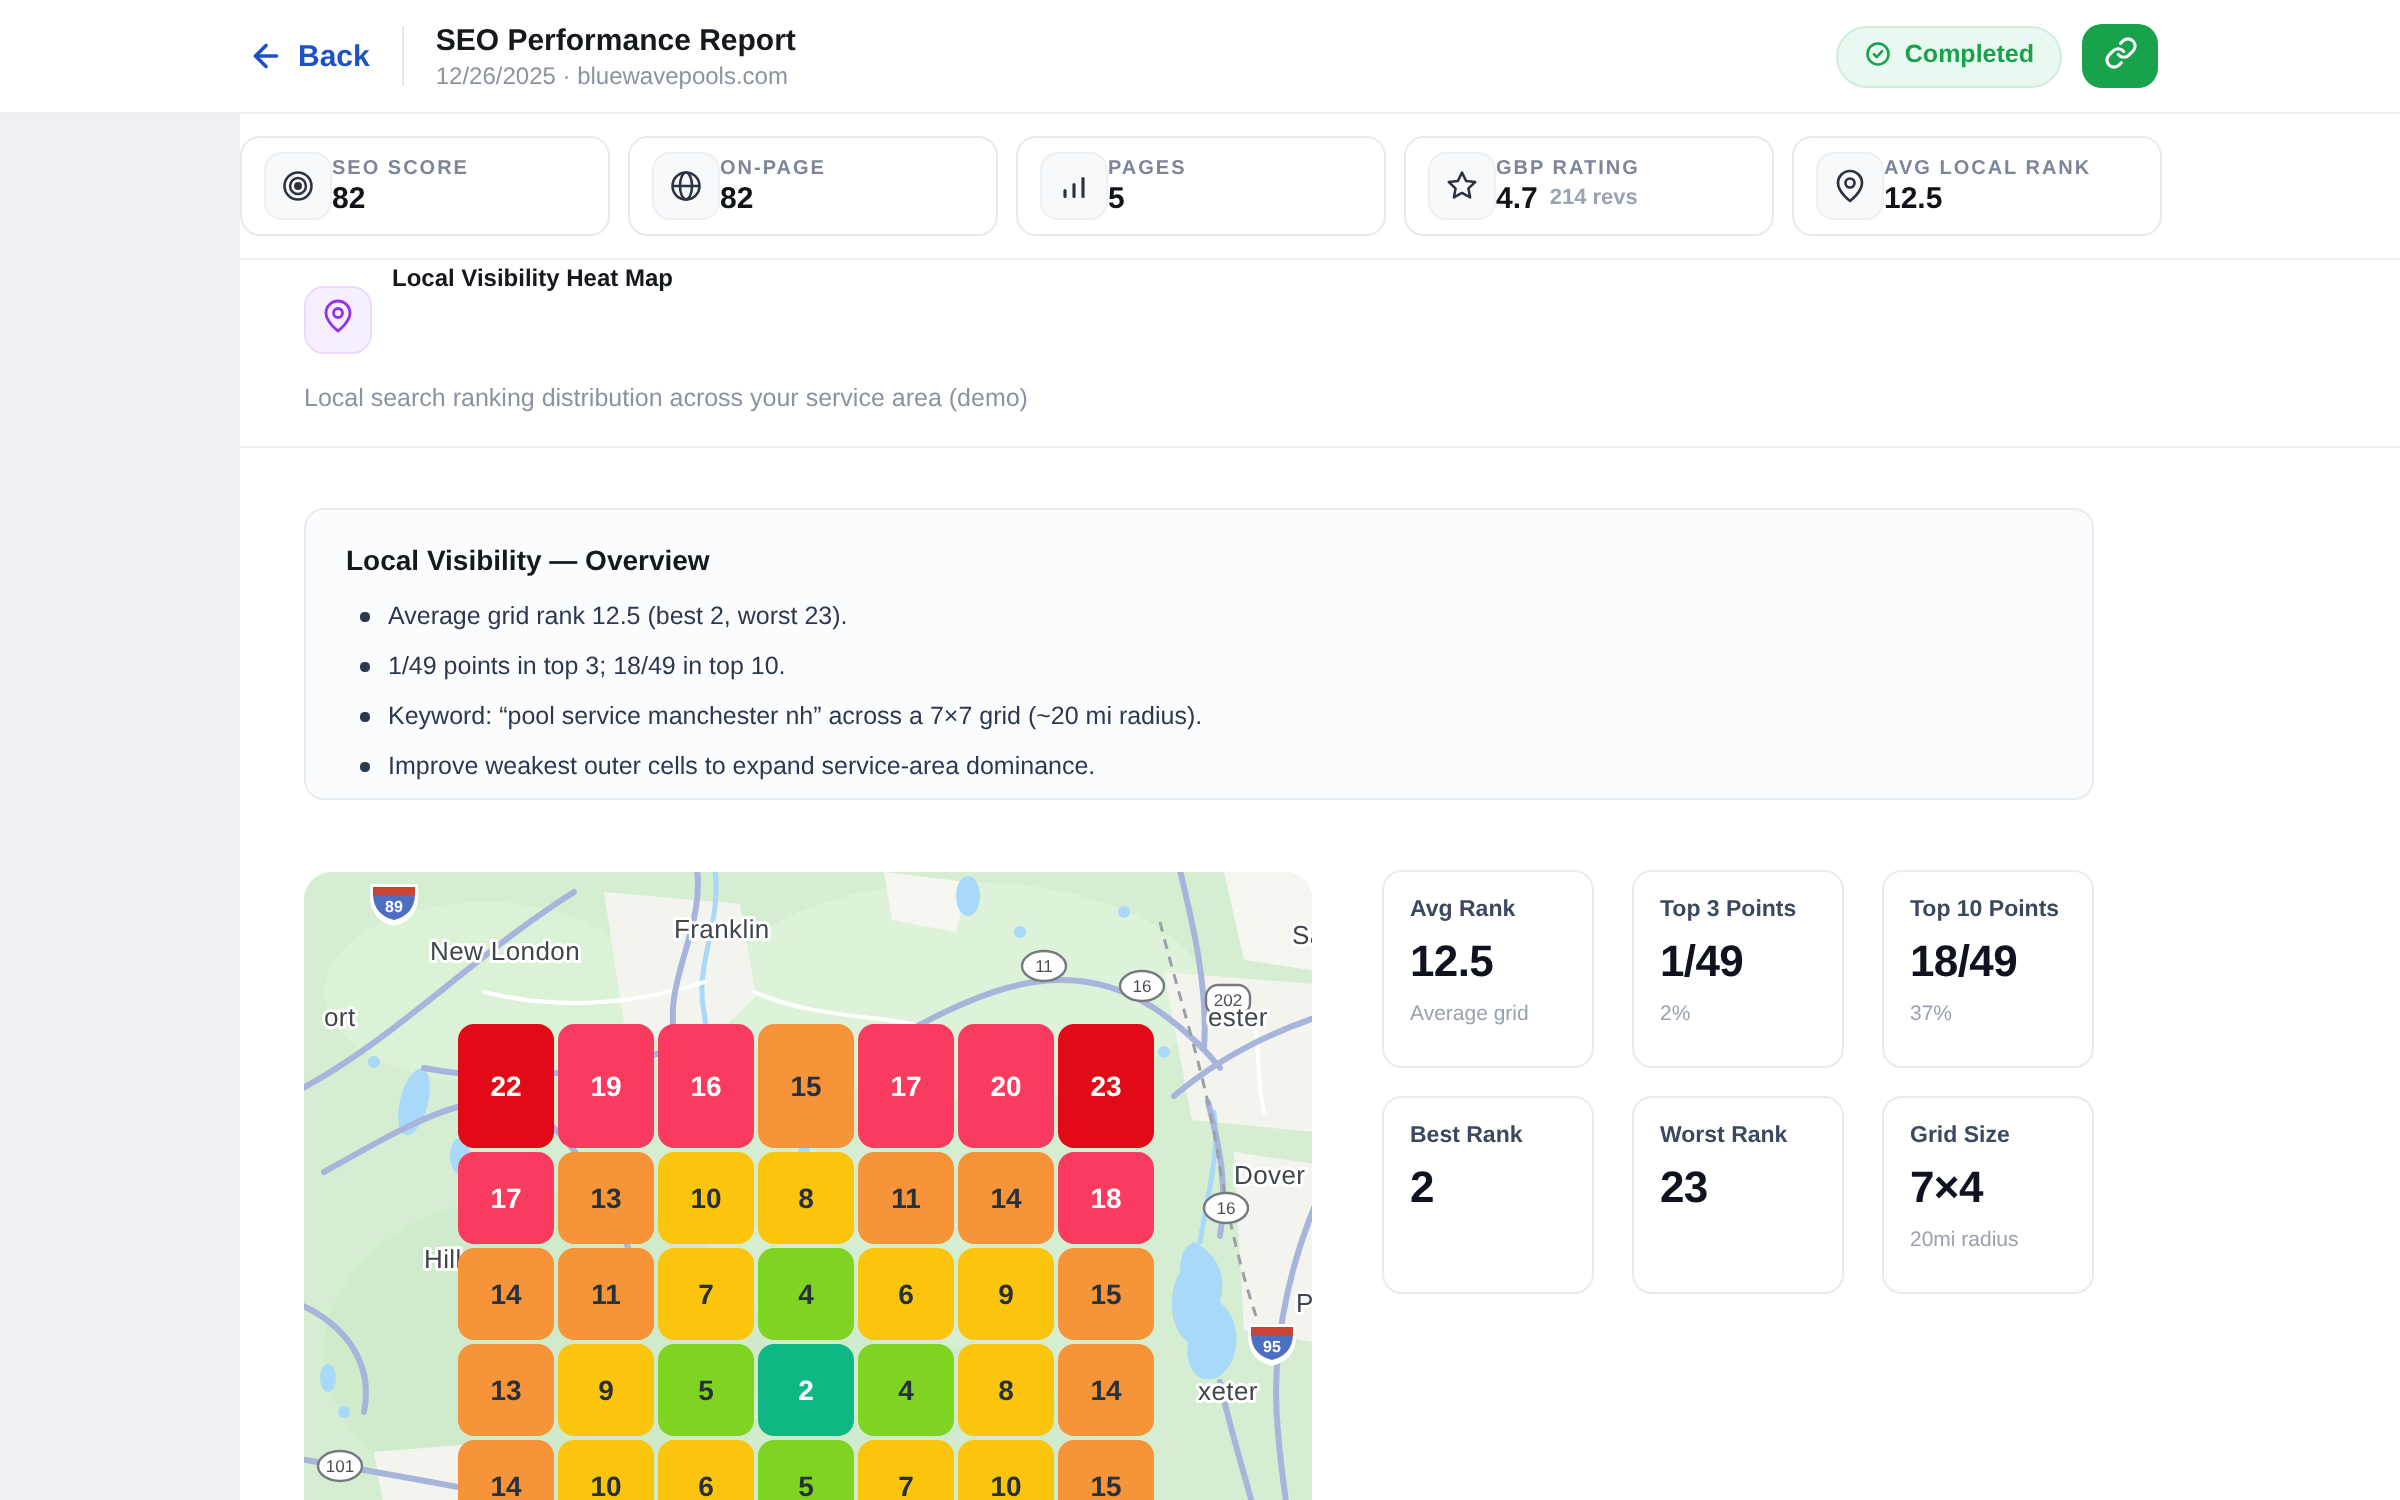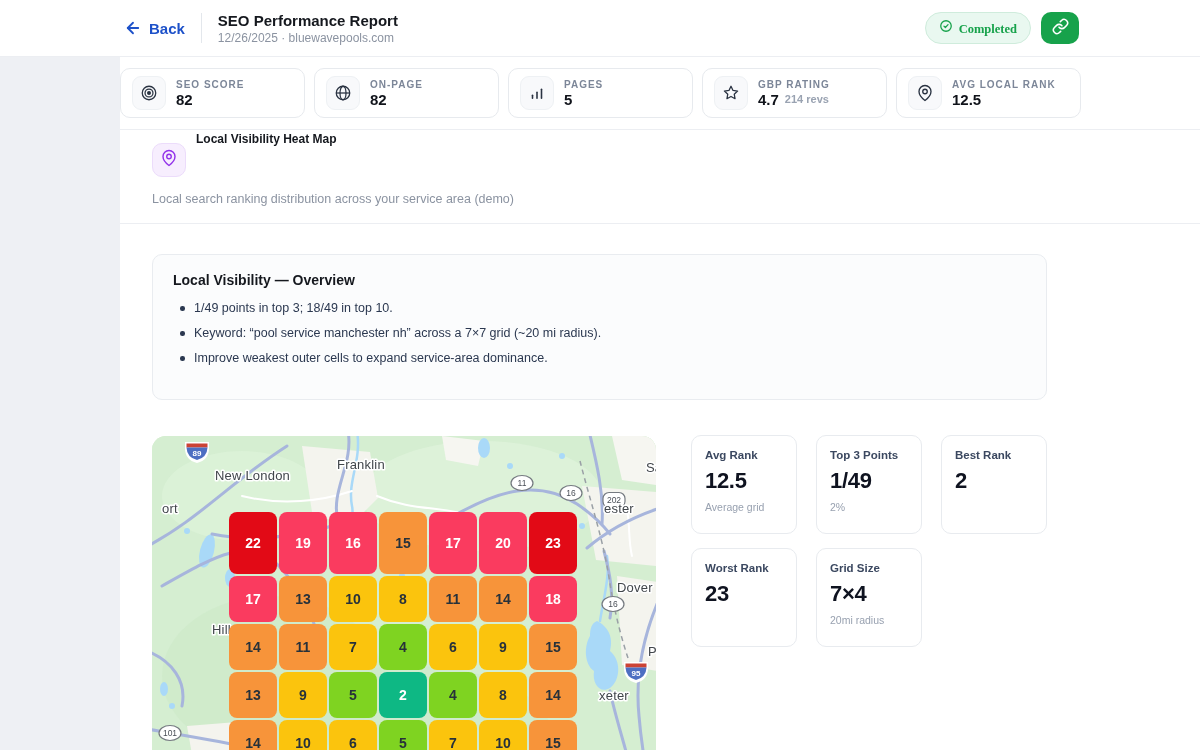--- a/index.html
+++ b/index.html
@@ -11,32 +11,32 @@
   .topbar { position:absolute; left:0; top:0; width:1200px; height:57px; background:#fff;
             border-bottom:1px solid #eceef2; display:flex; align-items:center;
             padding:0 121px 0 124px; z-index:30; }
   .back { display:flex; align-items:center; gap:7px; color:#1d51c9; font-size:15px; font-weight:700; cursor:pointer; text-decoration:none; }
   .back svg { display:block; }
   .vdiv { width:1px; height:30px; background:#e3e7ec; margin:0 16px; }
   .titles { display:flex; flex-direction:column; gap:2px; }
   .page-title { font-size:15px; font-weight:700; color:#15181e; }
   .page-sub { font-size:12px; color:#8b93a1; }
   .top-right { margin-left:auto; display:flex; align-items:center; gap:10px; }
-  .badge { display:flex; align-items:flex-end; gap:6px; background:#e9f8f0; border:1px solid #cfecdc;
-           color:#17a24b; font-size:12.5px; font-weight:700; border-radius:999px; padding:6px 13px;font-family:Liberation Serif, serif; }
+  .badge { display:flex; align-items:flex-start; gap:6px; background:#e9f8f0; border:1px solid #cfecdc;
+           color:#17a24b; font-size:12.5px; font-weight:700; border-radius:999px; padding:6px 13px; }
   .link-btn { width:38px; height:32px; background:#17a24b; border:none; border-radius:10px;
               display:flex; align-items:center; justify-content:center; cursor:pointer; }
 
   
   .sheet { position:absolute; left:120px; top:57px; width:1080px; height:693px; background:#fff; }
 
   
   .statsbar { height:73px; border-bottom:1px solid #eceef2; display:flex; align-items:center; gap:9px; }
   .stat-card { width:185px; height:50px; border:1px solid #e7eaee; border-radius:10px; background:#fff;
-               display:flex; align-items:center; gap:10px; padding-left:11px; }
+               display:flex; align-items:center; padding-left:11px; }
   .stat-iconbox { width:34px; height:34px; border-radius:9px; background:#f8f9fb; border:1px solid #eef1f4;
                   display:flex; align-items:center; justify-content:center; color:#2a3342; flex:none; }
   .stat-txt { display:flex; flex-direction:column; gap:1px; }
   .stat-label { font-size:10px; font-weight:700; letter-spacing:1px; color:#7c8698; }
   .stat-valrow { display:flex; align-items:center; gap:6px; }
   .stat-value { font-size:15px; font-weight:800; color:#10131a; }
   .stat-sub { font-size:11px; color:#9aa3b2; font-weight:600; }
 
   
   .section-head { position:relative; height:94px; border-bottom:1px solid #eceef2; }
@@ -206,20 +206,21 @@
       </div>
       <div class="sec-title">Local Visibility Heat Map</div>
       <div class="sec-sub">Local search ranking distribution across your service area (demo)</div>
     </div>
 
     <div class="content">
 
       <div class="overview-card">
         <div class="ov-title">Local Visibility — Overview</div>
         <ul class="ov-list" id="ov-list">
+            <li>Average grid rank 12.5 (best 2, worst 23).</li>
             <li>1/49 points in top 3; 18/49 in top 10.</li>
             <li>Keyword: “pool service manchester nh” across a 7×7 grid (~20 mi radius).</li>
             <li>Improve weakest outer cells to expand service-area dominance.</li>
           </ul>
       </div>
 
       <div class="map-panel">
         <svg id="map-svg" width="504" height="360" viewBox="0 0 504 360">
           <rect x="0" y="0" width="504" height="360" fill="#d5eed1"></rect>
           <ellipse cx="120" cy="240" rx="110" ry="80" fill="#cdeac9" opacity=".7"></ellipse>
@@ -367,20 +368,25 @@
             <div class="metric-label">Avg Rank</div>
             <div class="metric-value">12.5</div>
             <div class="metric-sub">Average grid</div>
           </div>
           <div class="metric-card">
             <div class="metric-label">Top 3 Points</div>
             <div class="metric-value">1/49</div>
             <div class="metric-sub">2%</div>
           </div>
           <div class="metric-card">
+            <div class="metric-label">Top 10 Points</div>
+            <div class="metric-value">18/49</div>
+            <div class="metric-sub">37%</div>
+          </div>
+          <div class="metric-card">
             <div class="metric-label">Best Rank</div>
             <div class="metric-value">2</div>
           </div>
           <div class="metric-card">
             <div class="metric-label">Worst Rank</div>
             <div class="metric-value">23</div>
           </div>
           <div class="metric-card">
             <div class="metric-label">Grid Size</div>
             <div class="metric-value">7×4</div>

